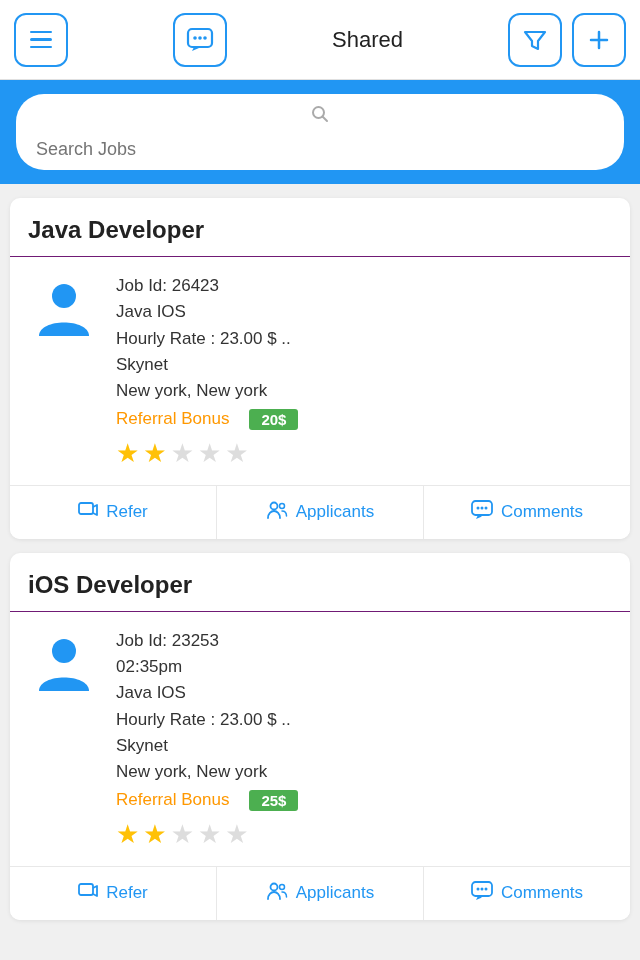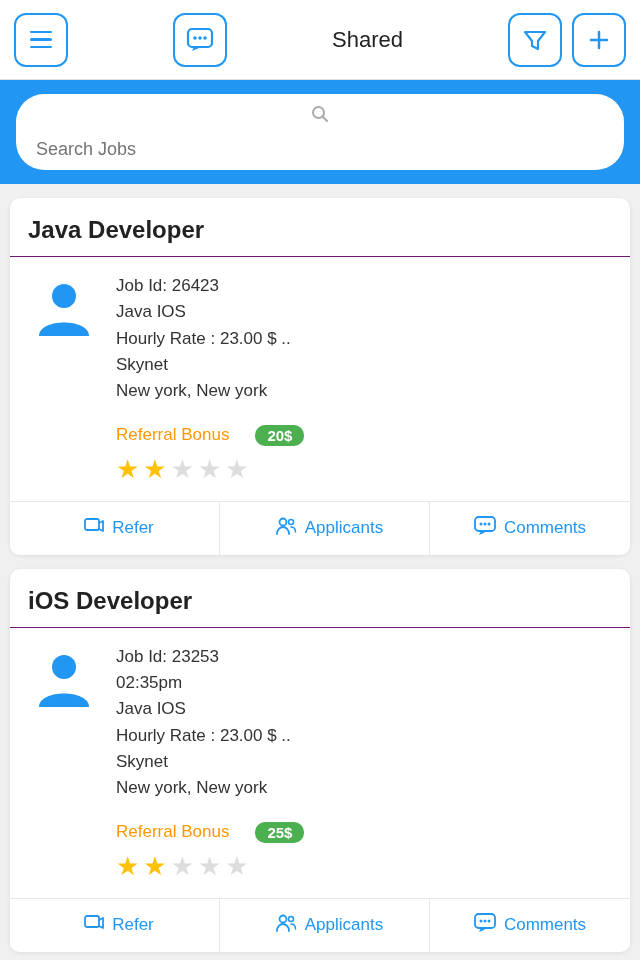--- a/index.html
+++ b/index.html
@@ -107,32 +107,32 @@
       flex: 1;
     }
     .job-info-line {
       font-size: 17px;
       color: #333;
       line-height: 1.55;
     }
     .referral-row {
       display: flex;
       align-items: center;
-      gap: 26px;
-      margin-top: 20px;
+      gap: 20px;
+      margin-top: 4px;
     }
     .referral-text {
       font-size: 17px;
       color: #FF9800;
       font-weight: 500;
     }
     .referral-badge {
       background: #4CAF50;
       color: #fff;
-      border-radius: 10px;
+      border-radius: 3px;
       padding: 2px 12px;
       font-size: 15px;
       font-weight: 600;
     }
     .stars-row {
       display: flex;
       gap: 4px;
       margin-top: 8px;
     }
     .star {
@@ -154,21 +154,20 @@
       gap: 8px;
       padding: 14px 0;
       font-size: 17px;
       color: #2196F3;
       cursor: pointer;
       background: #fff;
       border: none;
     }
     .action-btn:not(:last-child) {
       border-right: 1px solid #e8e8e8;
-      padding-left: 9px;
     }
     .action-icon {
       font-size: 19px;
     }
 
     
     .hamburger {
       display: flex;
       flex-direction: column;
       gap: 5px;

